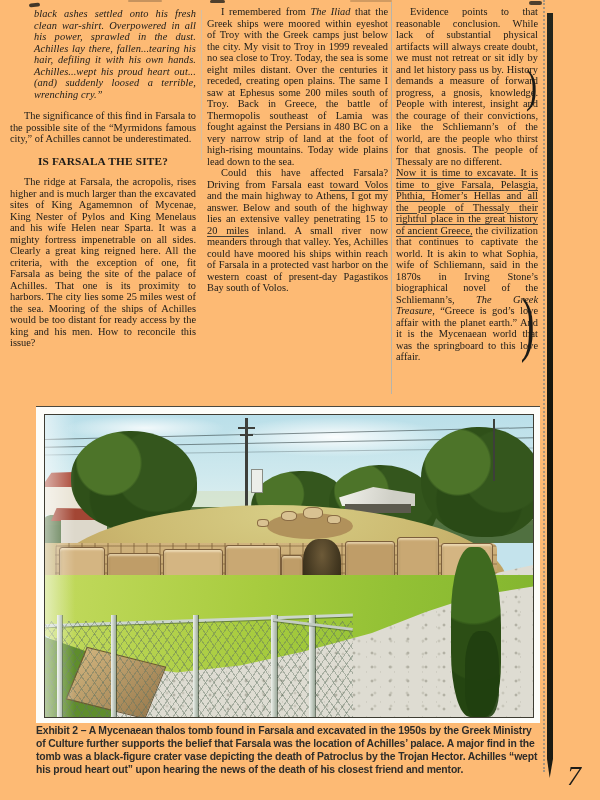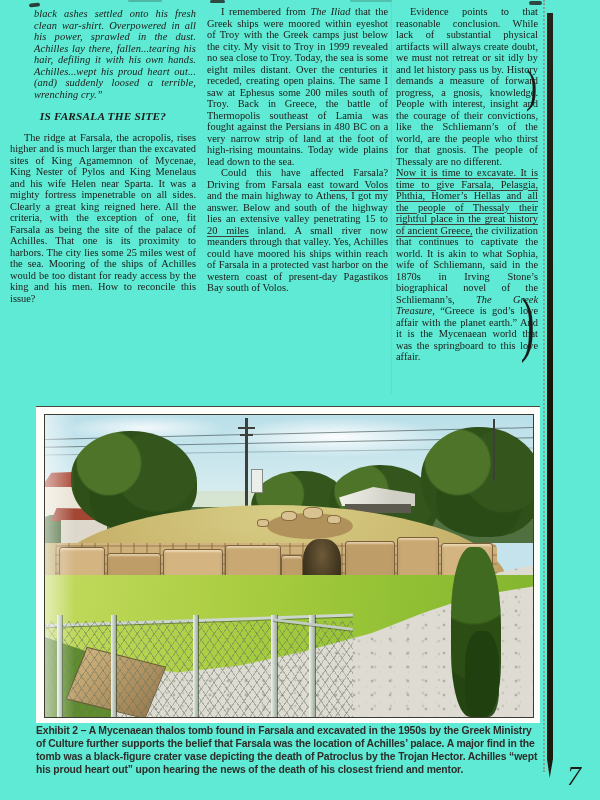--- a/index.html
+++ b/index.html
@@ -1,30 +1,30 @@
 <!DOCTYPE html>
 <html lang="en" style="--sky: #c4e3ec; --tree-dark: #2f5019; --roof-red: #ab4a38; --stone: #c9a873; --mound-tan: #c6ad6b; --grass-bright: #a8cc3f; --gravel: #dedcd2; --ink: #1c1b18; --paper: #f7f5ef;"><head>
 <meta charset="utf-8">
 <style>
   html,body{margin:0;padding:0;}
   body{width:600px;height:800px;background:#f7f5ef;overflow:hidden;
        font-family:"Liberation Serif", serif;}
-  .page{position:relative;width:600px;height:800px;background:#5eead4;}
+  .page{position:relative;width:600px;height:800px;background:#fdba74;}
 
   
   .col{position:absolute;top:6px;font-size:10.4px;line-height:11.5px;color:#1c1b18;
        text-align:justify;hyphens:auto;-webkit-hyphens:auto;}
   .col1{left:10px;width:186px;}
   .col2{left:207px;width:181px;}
   .col3{left:396px;width:142px;}
   .para{margin:0;}
   .ind{text-indent:14px;}
   .quote{margin:2px 0 10px 24px;font-style:italic;font-weight:500;letter-spacing:.1px;}
   .colhead{margin:11px 0 9px 0;text-align:center;font-size:11.3px;font-weight:bold;
-           letter-spacing:.2px;font-style:italic;}
+           letter-spacing:.2px;}
   .subhead{margin-top:14px;text-align:center;font-weight:bold;font-size:11.4px;
            line-height:13px;letter-spacing:.2px;}
   .hand-u{text-decoration:underline;text-decoration-thickness:1px;
           text-decoration-color:#44413a;text-underline-offset:1.5px;}
   i{font-style:italic;}
 
   
   .rule{position:absolute;width:1px;background:#c4c1b6;}
   .rule1{left:201px;top:10px;height:150px;opacity:.7;}
   .rule2{left:391px;top:2px;height:392px;background:#b7b4a9;}
@@ -164,20 +164,21 @@
 <div class="page">
 
   <div class="noise n1"></div>
   <div class="noise n2"></div>
   <div class="noise n3"></div>
   <div class="noise n4"></div>
   <div class="noise n5"></div>
 
   <div class="col col1">
     <p class="para quote">black ashes settled onto his fresh clean war-shirt. Overpowered in all his power, sprawled in the dust. Achilles lay there, fallen...tearing his hair, defiling it with his own hands. Achilles...wept his proud heart out...(and) suddenly loosed a terrible, wrenching cry.”</p>
+    <p class="para ind">The significance of this find in Farsala to the possible site of the “Myrmidons famous city,” of Achilles cannot be underestimated.</p>
     <h3 class="colhead">IS FARSALA THE SITE?</h3>
     <p class="para ind">The ridge at Farsala, the acropolis, rises higher and is much larger than the excavated sites of King Agamemnon of Mycenae, King Nester of Pylos and King Menelaus and his wife Helen near Sparta. It was a mighty fortress impenetrable on all sides. Clearly a great king reigned here. All the criteria, with the exception of one, fit Farsala as being the site of the palace of Achilles. That one is its proximity to harbors. The city lies some 25 miles west of the sea. Mooring of the ships of Achilles would be too distant for ready access by the king and his men. How to reconcile this issue?</p>
   </div>
 
   <div class="rule rule1"></div>
 
   <div class="col col2">
     <p class="para ind"><span>I remembered from </span><i>The Iliad</i><span> that the Greek ships were moored within eyeshot of Troy with the Greek camps just below the city. My visit to Troy in 1999 revealed no sea close to Troy. Today, the sea is some eight miles distant. Over the centuries it receded, creating open plains. The same I saw at Ephesus some 200 miles south of Troy. Back in Greece, the battle of Thermopolis southeast of Lamia was fought against the Persians in 480 BC on a very narrow strip of land at the foot of high-rising mountains. Today wide plains lead down to the sea.</span></p>
     <p class="para ind"><span>Could this have affected Farsala? Driving from Farsala east </span><span class="hand-u">toward Volos</span><span> and the main highway to Athens, I got my answer. Below and south of the highway lies an extensive valley penetrating 15 to </span><span class="hand-u">20 miles</span><span> inland. A small river now meanders through that valley. Yes, Achilles could have moored his ships within reach of Farsala in a protected vast harbor on the western coast of present-day Pagastikos Bay south of Volos.</span></p>
     <div class="subhead">

